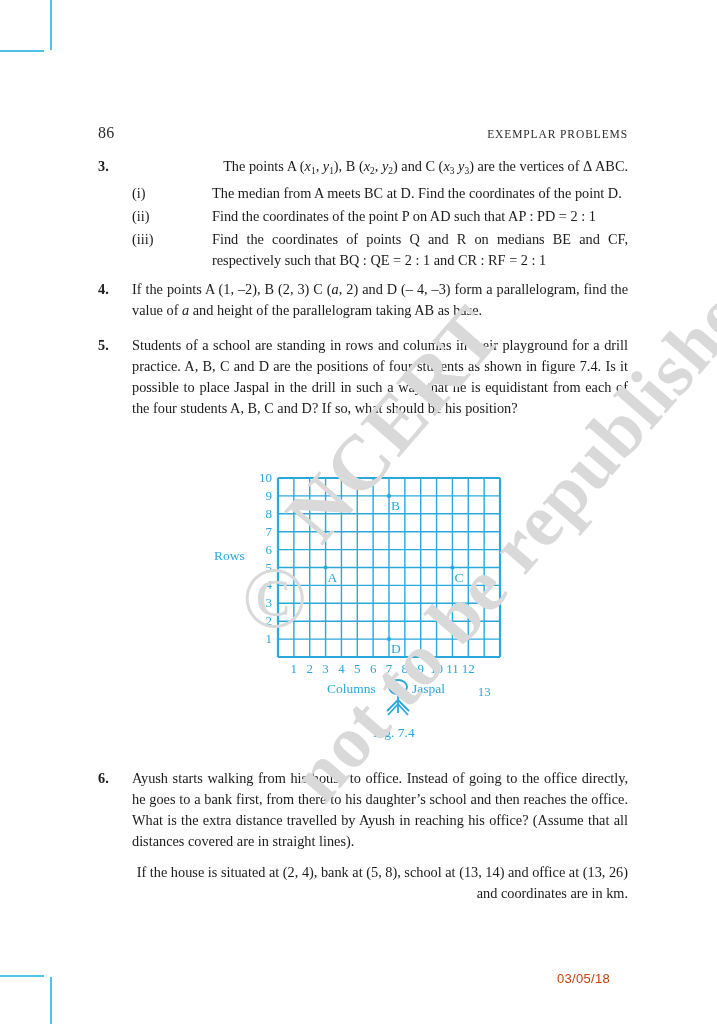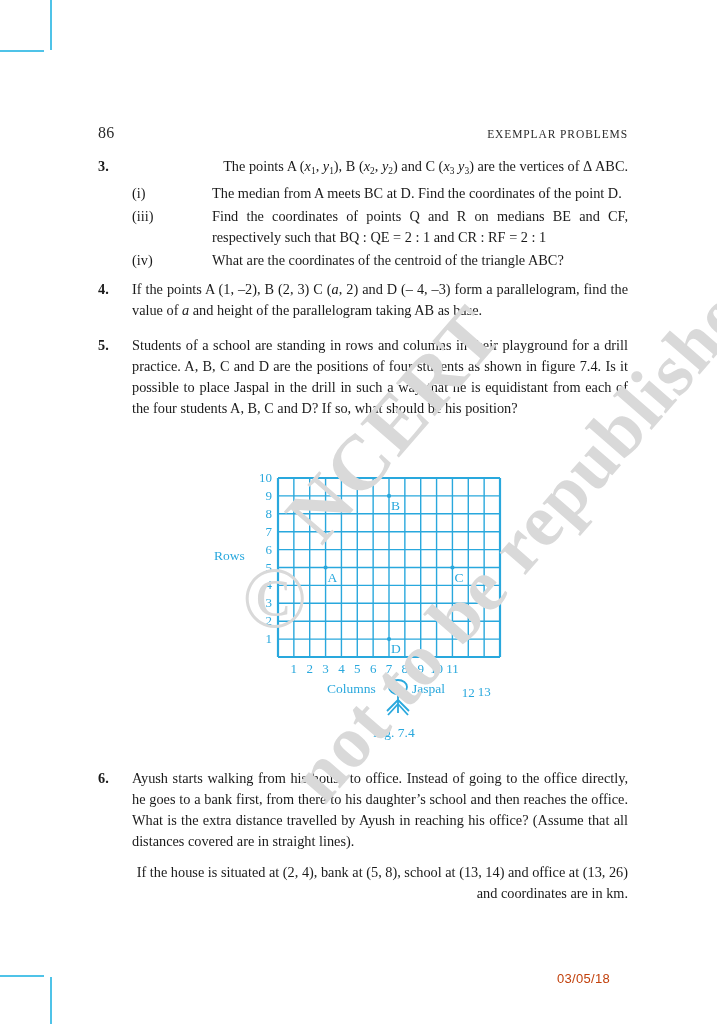--- a/index.html
+++ b/index.html
@@ -259,30 +259,30 @@
 
     <div class="qblock">
       <div class="qnum"></div>
       <div class="qbody">
 
         <div class="sub">
           <div class="sublabel">(i)</div>
           <div class="subbody nojust">The median from A meets BC at D. Find the coordinates of the point D.</div>
         </div>
 
+        <div class="sub">
+          <div class="sublabel">(ii)</div>
+          <div class="subbody nojust">Find the coordinates of the point P on AD such that AP : PD = 2 : 1</div>
+        </div>
 
         <div class="sub">
           <div class="sublabel">(iii)</div>
           <div class="subbody">Find the coordinates of points Q and R on medians BE and CF, respectively such that BQ : QE = 2 : 1 and CR : RF = 2 : 1</div>
         </div>
 
-        <div class="sub">
-          <div class="sublabel">(iv)</div>
-          <div class="subbody nojust">What are the coordinates of the centroid of the triangle ABC?</div>
-        </div>
 
       </div>
     </div>
 
     <div class="gap-sm"></div>
 
     <div class="qblock">
       <div class="qnum">4.</div>
       <div class="qbody">If the points A (1, –2), B (2, 3) C (<span class="mathit">a</span>, 2) and D (– 4, –3) form a parallelogram, find the value of <span class="mathit">a</span> and height of the parallelogram taking AB as base.</div>
     </div>
@@ -354,21 +354,21 @@
       <div class="xlab" style="left: 301.714px; top: 661px;">2</div>
       <div class="xlab" style="left: 317.571px; top: 661px;">3</div>
       <div class="xlab" style="left: 333.429px; top: 661px;">4</div>
       <div class="xlab" style="left: 349.286px; top: 661px;">5</div>
       <div class="xlab" style="left: 365.143px; top: 661px;">6</div>
       <div class="xlab" style="left: 381px; top: 661px;">7</div>
       <div class="xlab" style="left: 396.857px; top: 661px;">8</div>
       <div class="xlab" style="left: 412.714px; top: 661px;">9</div>
       <div class="xlab" style="left: 428.571px; top: 661px;">10</div>
       <div class="xlab" style="left: 444.429px; top: 661px;">11</div>
-      <div class="xlab" style="left: 460.286px; top: 661px; margin-top: 24px;">12</div>
+      <div class="xlab" style="left: 460.286px; top: 661px;">12</div>
       <div class="xlab" style="left: 476.143px; top: 661px; margin-top: 23px;">13</div>
       <div class="ptlabel" style="left: 327.571px; top: 569.5px;">A</div>
       <div class="ptlabel" style="left: 391px; top: 497.9px;">B</div>
       <div class="ptlabel" style="left: 454.429px; top: 569.5px;">C</div>
       <div class="ptlabel" style="left: 391px; top: 641.1px;">D</div>
     </div>
 
   <div class="rows-label">Rows</div>
   <div class="columns-label">Columns</div>
   <div class="teacher-label">Jaspal</div>

